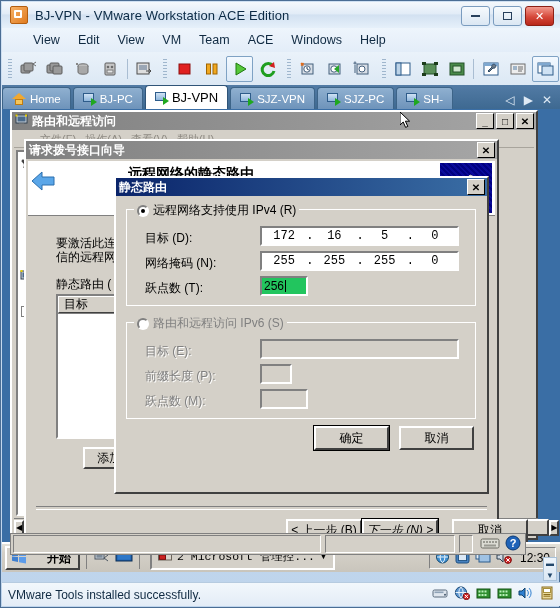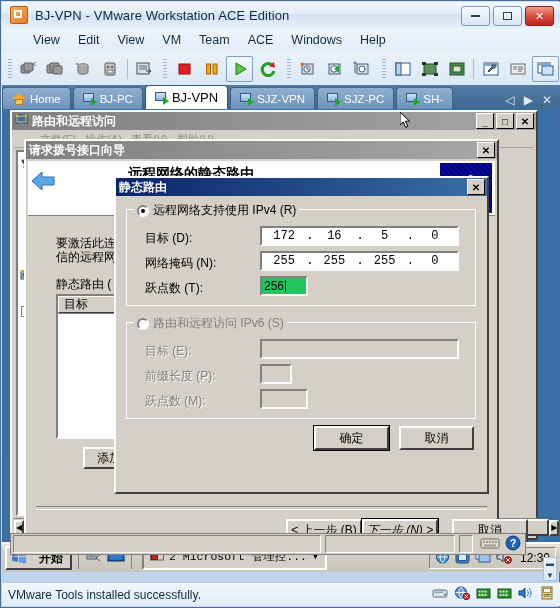--- a/index.html
+++ b/index.html
@@ -178,21 +178,21 @@
   .sb-thumb{background:#d4d0c8;border:2px solid;border-color:#ffffff #404040 #404040 #ffffff;box-sizing:border-box;}
 
   
   .taskbar{
     position:absolute;left:0;bottom:0;width:100%;height:30px;
     background:linear-gradient(to bottom,#e4e2da,#d4d0c8 30%,#c9c5bc);
     border-top:2px solid #ffffff;box-sizing:border-box;
     display:flex;align-items:center;
   }
   .startbtn{
-    margin-left:3px;height:24px;padding:0 7px 0 4px;display:flex;align-items:center;gap:12px;
+    margin-left:3px;height:24px;padding:0 7px 0 4px;display:flex;align-items:center;gap:20px;
     background:#d4d0c8;border:2px solid;border-color:#ffffff #404040 #404040 #ffffff;
     box-sizing:border-box;font-weight:bold;font-size:12px;color:#000;
   }
   .qlaunch{display:flex;align-items:center;gap:6px;margin-left:6px;padding:0 6px;
     border-left:1px solid #808080;border-right:1px solid #808080;height:22px;}
   .taskitem{
     margin-left:10px;height:23px;display:flex;align-items:flex-start;gap:5px;padding:0 6px;
     background:#d4d0c8;border:2px solid;border-color:#808080 #ffffff #ffffff #808080;
     box-sizing:border-box;font-size:11.5px;color:#000;
     font-family:"Liberation Mono","DejaVu Sans Mono",monospace;

